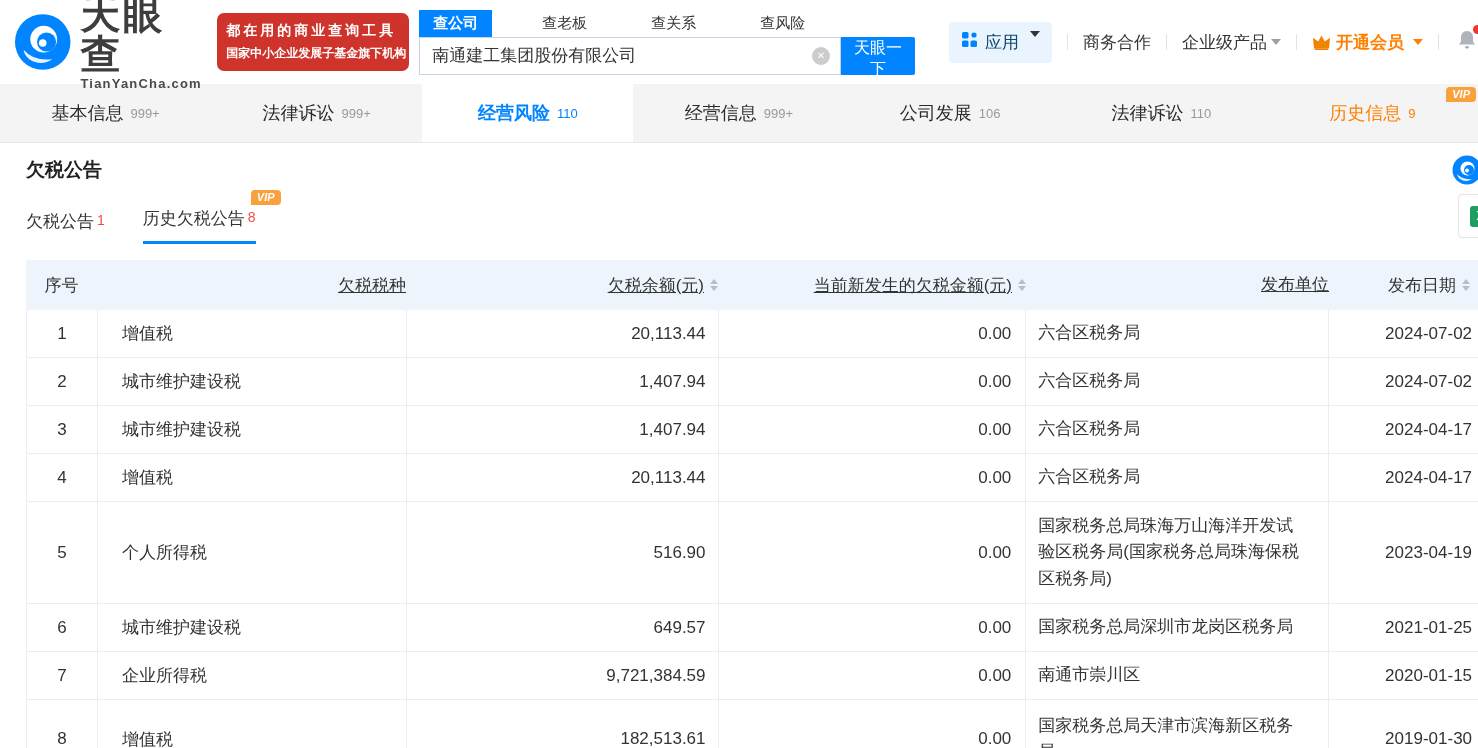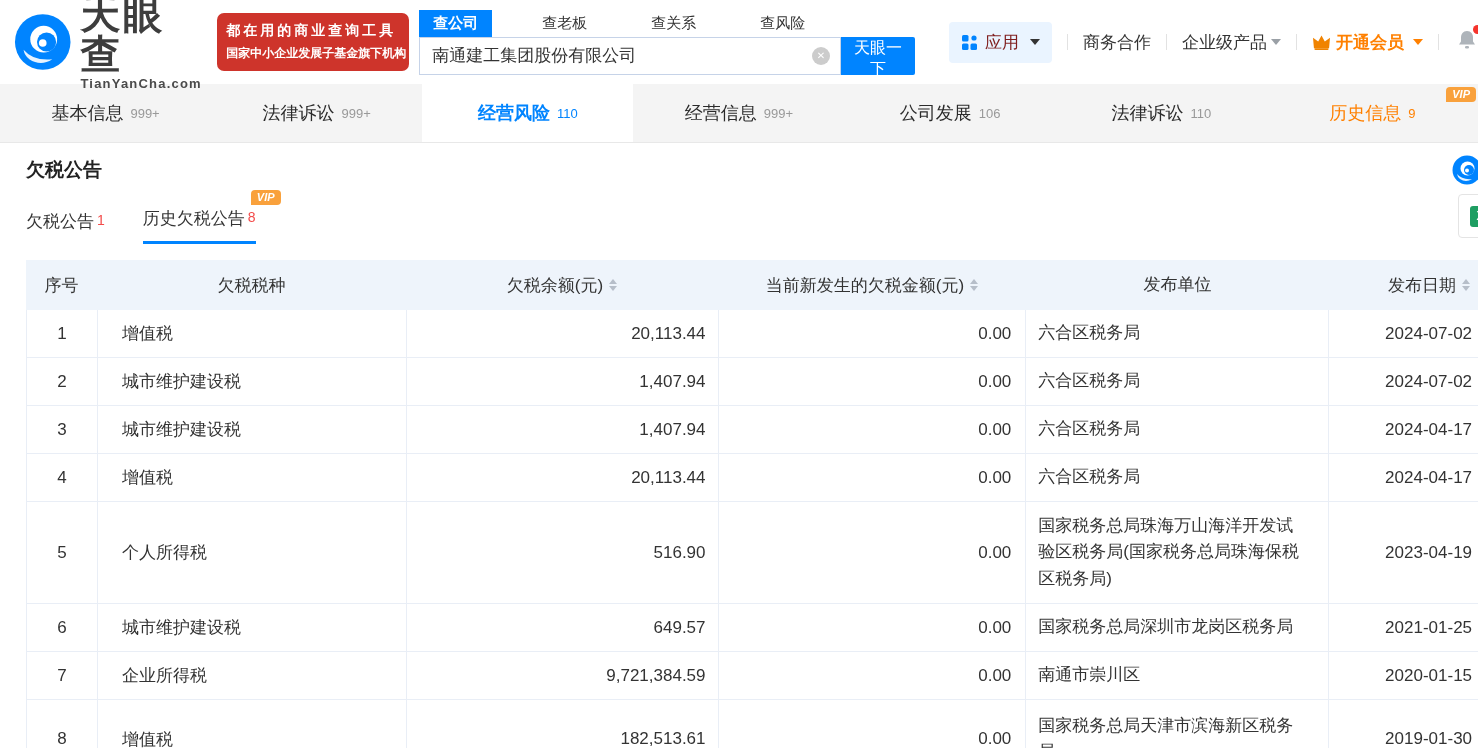--- a/index.html
+++ b/index.html
@@ -22,21 +22,21 @@
   .search-tab{padding:4px 14px;color:#333;cursor:pointer;white-space:nowrap;}
   .search-tab.active{background:#0084ff;color:#fff;font-weight:bold;}
   .search-row{display:flex;height:38px;}
   .search-box{flex:1;border:1px solid #c6d3e8;display:flex;align-items:center;box-sizing:border-box;background:#fff;}
   .search-box input{flex:1;border:none;outline:none;font-size:17px;padding:0 12px;color:#333;background:transparent;}
   .clear-btn{width:18px;height:18px;border-radius:50%;background:#ccc;color:#fff;font-size:10px;
              display:flex;align-items:center;justify-content:center;margin-right:10px;cursor:pointer;flex:none;}
   .search-btn{width:74px;background:#0084ff;color:#fff;border:none;font-size:16px;cursor:pointer;border-radius:0 2px 2px 0;}
 
   .top-menu{display:flex;align-items:center;margin-left:34px;font-size:17px;white-space:nowrap;}
-  .apps-btn{background:#eaf4ff;border-radius:4px;padding:9px 12px;display:flex;align-items:center;gap:7px;color:#7f1d1d;cursor:pointer;}
+  .apps-btn{background:#eaf4ff;border-radius:4px;padding:9px 12px;display:flex;align-items:flex-start;gap:7px;color:#0c4a6e;cursor:pointer;}
   .caret{width:0;height:0;border-left:5px solid transparent;border-right:5px solid transparent;border-top:6px solid #333;margin-left:4px;}
   .caret.gray{border-top-color:#9aa0a6;}
   .caret.orange{border-top-color:#ff8000;}
   .menu-divider{width:1px;height:16px;background:#e2e2e2;margin:0 15px;}
   .menu-item{color:#333;cursor:pointer;display:flex;align-items:center;}
   .vip-item{color:#ff8000;font-weight:bold;display:flex;align-items:center;gap:5px;cursor:pointer;}
   .bell-wrap{position:relative;cursor:pointer;margin-left:2px;}
   .bell-dot{position:absolute;top:-3px;right:-4px;width:9px;height:9px;border-radius:50%;background:#f5332c;}
 
   
@@ -75,21 +75,21 @@
   .trow{display:flex;border-bottom:1px solid #e9eef6;border-left:1px solid #e9eef6;height:47px;align-items:stretch;}
   .trow.tall{height:101px;}
   .trow.tall2{height:78px;}
   .td{display:flex;align-items:center;border-right:1px solid #e9eef6;box-sizing:border-box;}
   .c0{width:71px;justify-content:center;}
   .c1{width:309px;padding-left:24px;justify-content:flex-start;}
   .c2{width:312px;padding-right:12px;justify-content:flex-end;}
   .c3{width:308px;padding-right:14px;justify-content:flex-end;}
   .c4{width:303px;padding:8px 20px 8px 12px;justify-content:flex-start;line-height:1.55;}
   .c5{width:200px;justify-content:center;}
-  .thead .c1,.thead .c2,.thead .c3,.thead .c4{padding:0;justify-content:center;}
+  .thead .c1,.thead .c2,.thead .c3,.thead .c4{padding:0;justify-content:flex-end;text-decoration:underline;}
 </style>
 </head>
 <body>
 
 <header class="topbar">
   <div class="logo">
     <svg width="58" height="58" viewBox="0 0 60 60">
       <circle cx="30" cy="30" r="29" fill="#0084ff"></circle>
       <circle cx="31" cy="27" r="14" fill="#ffffff"></circle>
       <circle cx="34" cy="30" r="10" fill="#0084ff"></circle>

